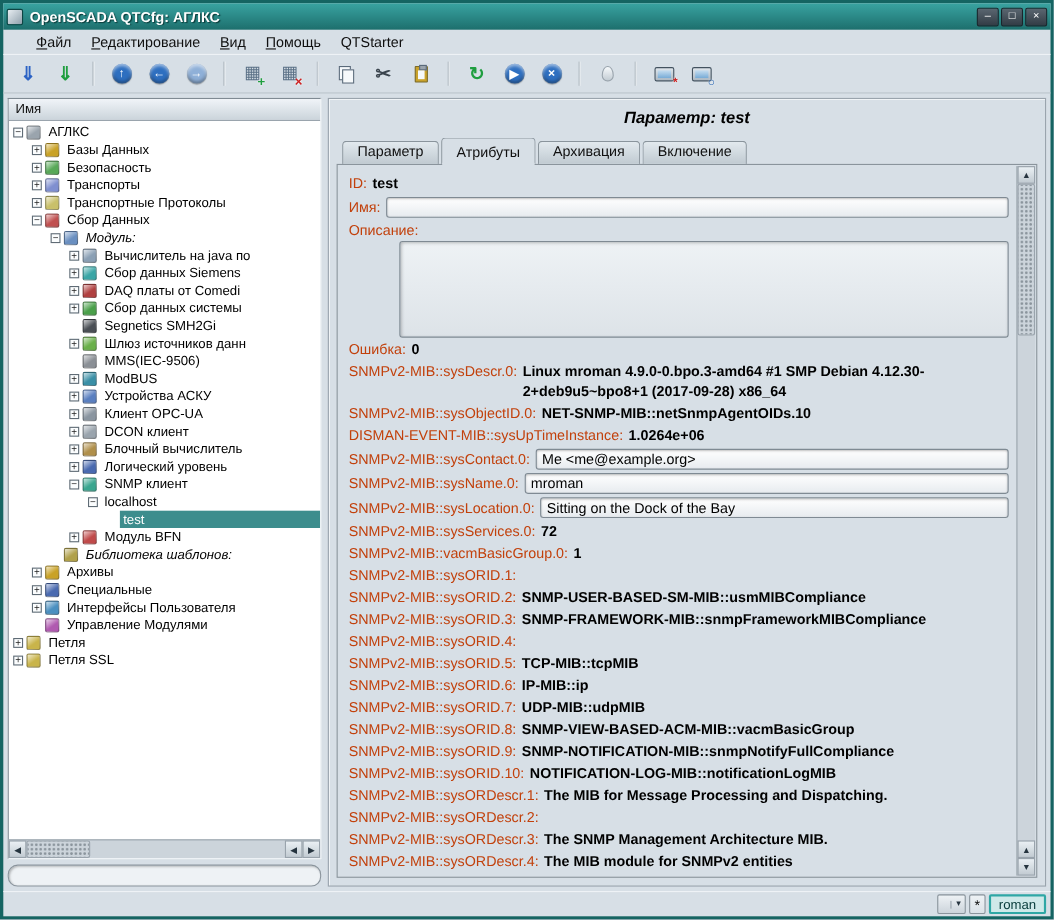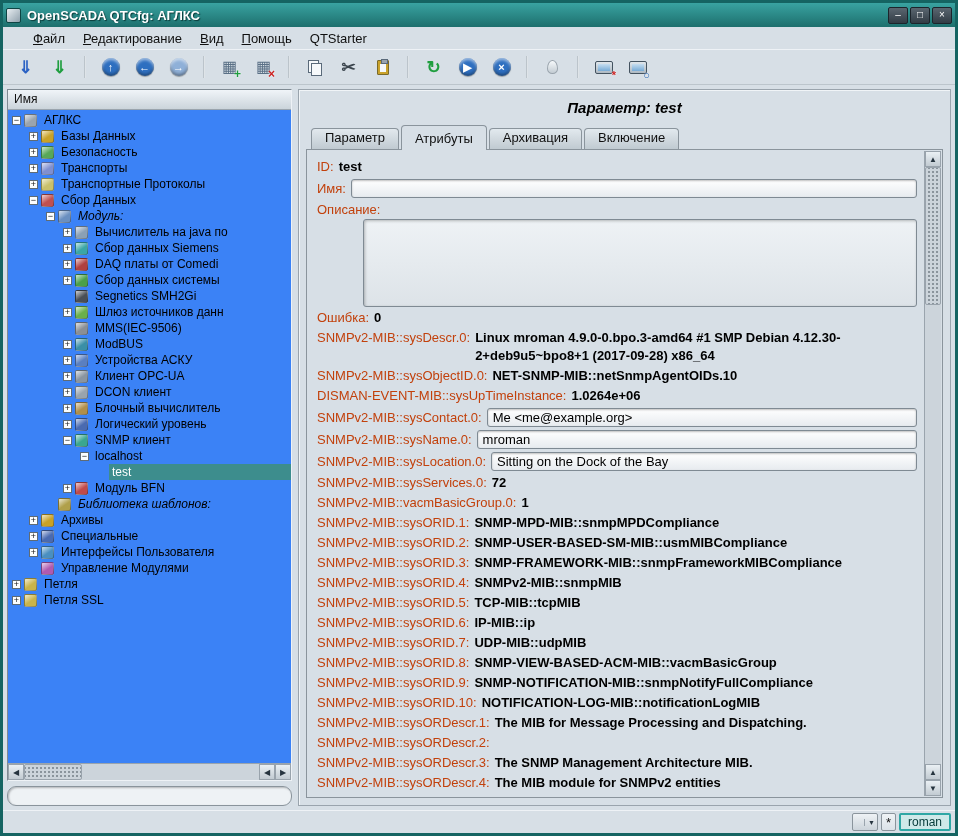--- a/index.html
+++ b/index.html
@@ -29,21 +29,21 @@
   .ic-clip{position:relative;width:12px;height:15px;background:#c9a22b;border:1px solid #7a6a2a;display:inline-block;border-radius:1px;}
   .ic-clip::before{content:"";position:absolute;left:3px;top:-2px;width:5px;height:3px;background:#9aa4ad;border:1px solid #5a6a7a;}
   .ic-clip::after{content:"";position:absolute;left:2px;top:3px;right:2px;bottom:2px;background:#f6f9fb;}
   .ic-drop{width:11px;height:14px;background:linear-gradient(#f6f9fb,#c3ccd3);border:1px solid #9aa4ad;border-radius:50% 50% 50% 50% / 65% 65% 40% 40%;}
   .ic-monitor{width:18px;height:13px;background:linear-gradient(#dfe6ec,#aeb9c2);border:1px solid #43525f;border-radius:2px;position:relative;}
   .ic-monitor::after{content:"";position:absolute;left:2px;right:2px;top:2px;bottom:2px;background:linear-gradient(#c5ddf0,#77abd6);}
   .ic-ovl2{position:absolute;right:2px;bottom:0;font-size:11px;font-weight:bold;line-height:1;text-shadow:0 0 2px #fff;}
   
   .main{flex:1;display:flex;padding:4px;min-height:0;}
   .left-col{width:285px;flex:none;display:flex;flex-direction:column;min-height:0;}
-  .tree-panel{flex:1;display:flex;flex-direction:column;min-height:0;background:#3b82f6;border-top:1px solid #7f8a93;border-left:1px solid #7f8a93;border-right:1px solid #eef2f6;border-bottom:1px solid #eef2f6;}
+  .tree-panel{flex:1;display:flex;flex-direction:column;min-height:0;background:#ffffff;border-top:1px solid #7f8a93;border-left:1px solid #7f8a93;border-right:1px solid #eef2f6;border-bottom:1px solid #eef2f6;}
   .tree-header{height:20px;flex:none;background:linear-gradient(#f0f4f8,#cbd4db);border-bottom:1px solid #9aa4ad;font-size:12px;padding:2px 6px;color:#101010;}
   .tree{flex:1;overflow:hidden;padding-top:2px;}
   .tree-row{display:flex;align-items:center;height:16px;font-size:12px;white-space:nowrap;overflow:hidden;}
   .expander{width:9px;height:9px;flex:none;border:1px solid #5f6b75;background:#fbfdfe;font-size:9px;line-height:7px;text-align:center;margin-right:3px;color:#1a1a1a;}
   .exp-spacer{width:12px;flex:none;}
   .tree-ico{width:13px;height:13px;flex:none;border-radius:2px;margin-right:4px;border:1px solid rgba(0,0,0,.3);}
   .tree-label{flex:1;padding:1px 3px;color:#000;overflow:hidden;}
   .tree-row.italic .tree-label{font-style:italic;}
   .tree-row.selected .tree-label{background:#3d8d8d;color:#fff;}
   .hscroll{height:17px;flex:none;border-top:1px solid #9aa4ad;display:flex;align-items:stretch;background:#ccd4db;}
@@ -393,33 +393,31 @@
             <div class="f-row">
               <span class="f-label">SNMPv2-MIB::sysServices.0:</span>
               <b class="f-value">72</b>
             </div>
             <div class="f-row">
               <span class="f-label">SNMPv2-MIB::vacmBasicGroup.0:</span>
               <b class="f-value">1</b>
             </div>
             <div class="f-row">
               <span class="f-label">SNMPv2-MIB::sysORID.1:</span>
-              <b class="f-value">SNMP-MPD-MIB::snmpMPDCompliance</b>
             </div>
             <div class="f-row">
               <span class="f-label">SNMPv2-MIB::sysORID.2:</span>
               <b class="f-value">SNMP-USER-BASED-SM-MIB::usmMIBCompliance</b>
             </div>
             <div class="f-row">
               <span class="f-label">SNMPv2-MIB::sysORID.3:</span>
               <b class="f-value">SNMP-FRAMEWORK-MIB::snmpFrameworkMIBCompliance</b>
             </div>
             <div class="f-row">
               <span class="f-label">SNMPv2-MIB::sysORID.4:</span>
-              <b class="f-value">SNMPv2-MIB::snmpMIB</b>
             </div>
             <div class="f-row">
               <span class="f-label">SNMPv2-MIB::sysORID.5:</span>
               <b class="f-value">TCP-MIB::tcpMIB</b>
             </div>
             <div class="f-row">
               <span class="f-label">SNMPv2-MIB::sysORID.6:</span>
               <b class="f-value">IP-MIB::ip</b>
             </div>
             <div class="f-row">

